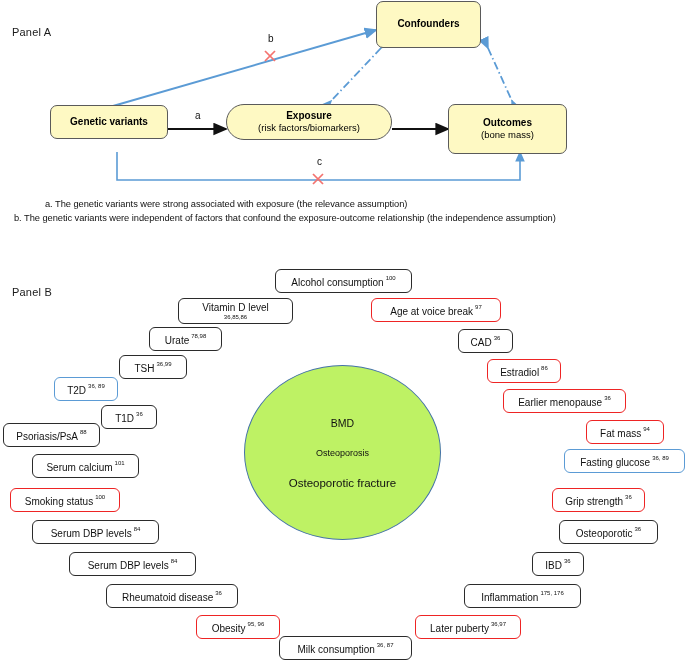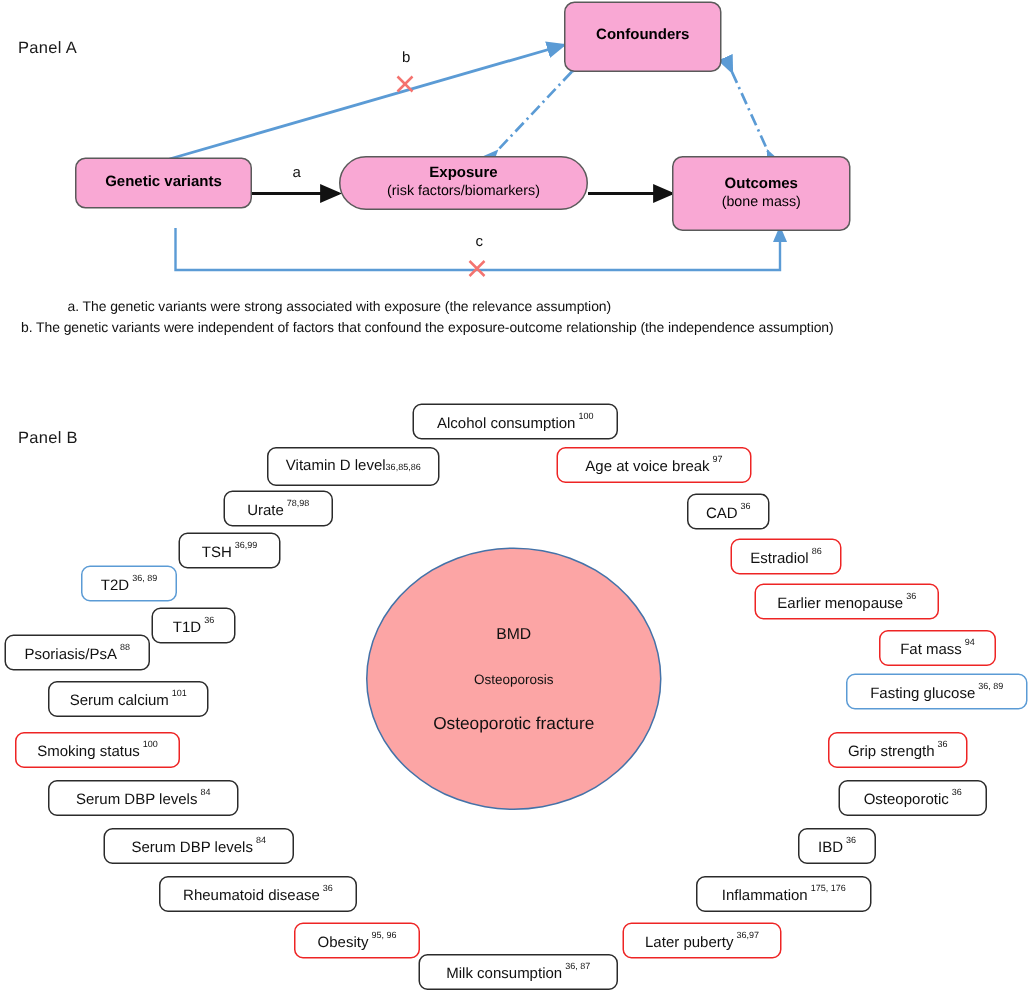--- a/index.html
+++ b/index.html
@@ -27,21 +27,21 @@
     color: #1a1a1a;
     letter-spacing: .2px;
     white-space: nowrap;
   }
   
   .a-box {
     position: absolute;
     box-sizing: border-box;
     border: 1.1px solid #5a5a5a;
     border-radius: 7px;
-    background: #f9a8d4;
+    background: #fef9c3;
     display: flex;
     flex-direction: column;
     align-items: center;
     justify-content: center;
     text-align: center;
     line-height: 1.25;
   }
   .a-box .t1 {
     font-size: 10px;
     font-weight: bold;
@@ -89,34 +89,34 @@
   }
   .pill .sup {
     font-size: 6px;
     vertical-align: super;
     margin-left: 2px;
     color: #111;
     letter-spacing: 0;
   }
   
   .pill.stacked {
-    flex-direction: row;
+    flex-direction: column;
     justify-content: center;
     height: 26px;
     padding: 0 10px;
     line-height: 1.0;
   }
   .pill.stacked .lab  { font-size: 10px; }
   .pill.stacked .sup2 { font-size: 6px; margin-top: 1px; color:#111; }
   
   #center-ellipse {
     position: absolute;
     box-sizing: border-box;
     border-radius: 50%;
-    background: #fca5a5;
+    background: #bef264;
     border: 1.1px solid #4472a8;
     display: flex;
     flex-direction: column;
     align-items: center;
     justify-content: center;
   }
   #center-ellipse .c1 { font-size: 10.5px; color:#111; margin-bottom: 19px; }
   #center-ellipse .c2 { font-size: 9px;   color:#111; margin-bottom: 19px; }
   #center-ellipse .c3 { font-size: 11.5px; color:#111; }
   svg.overlay {

